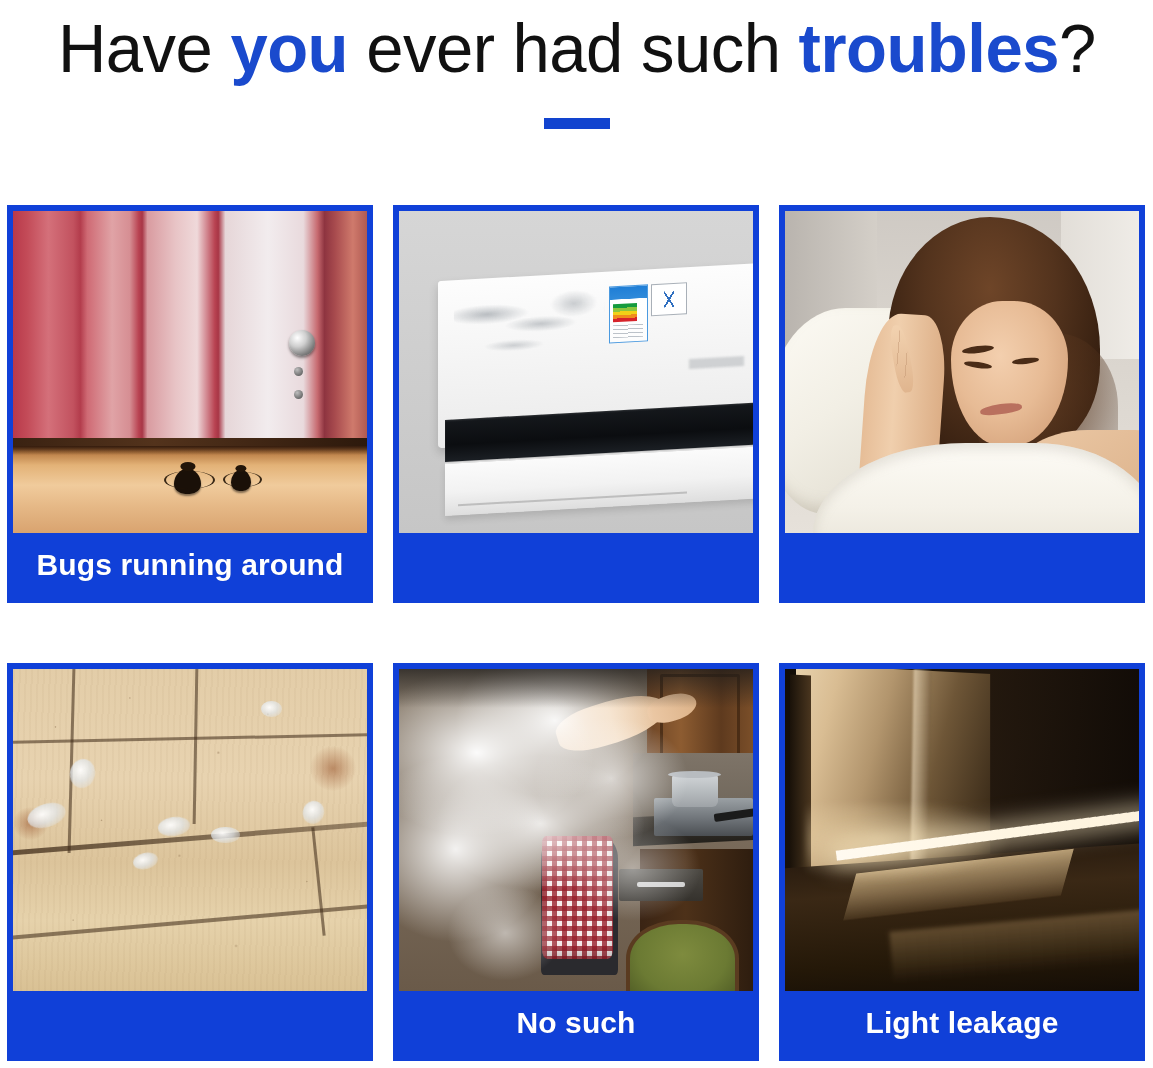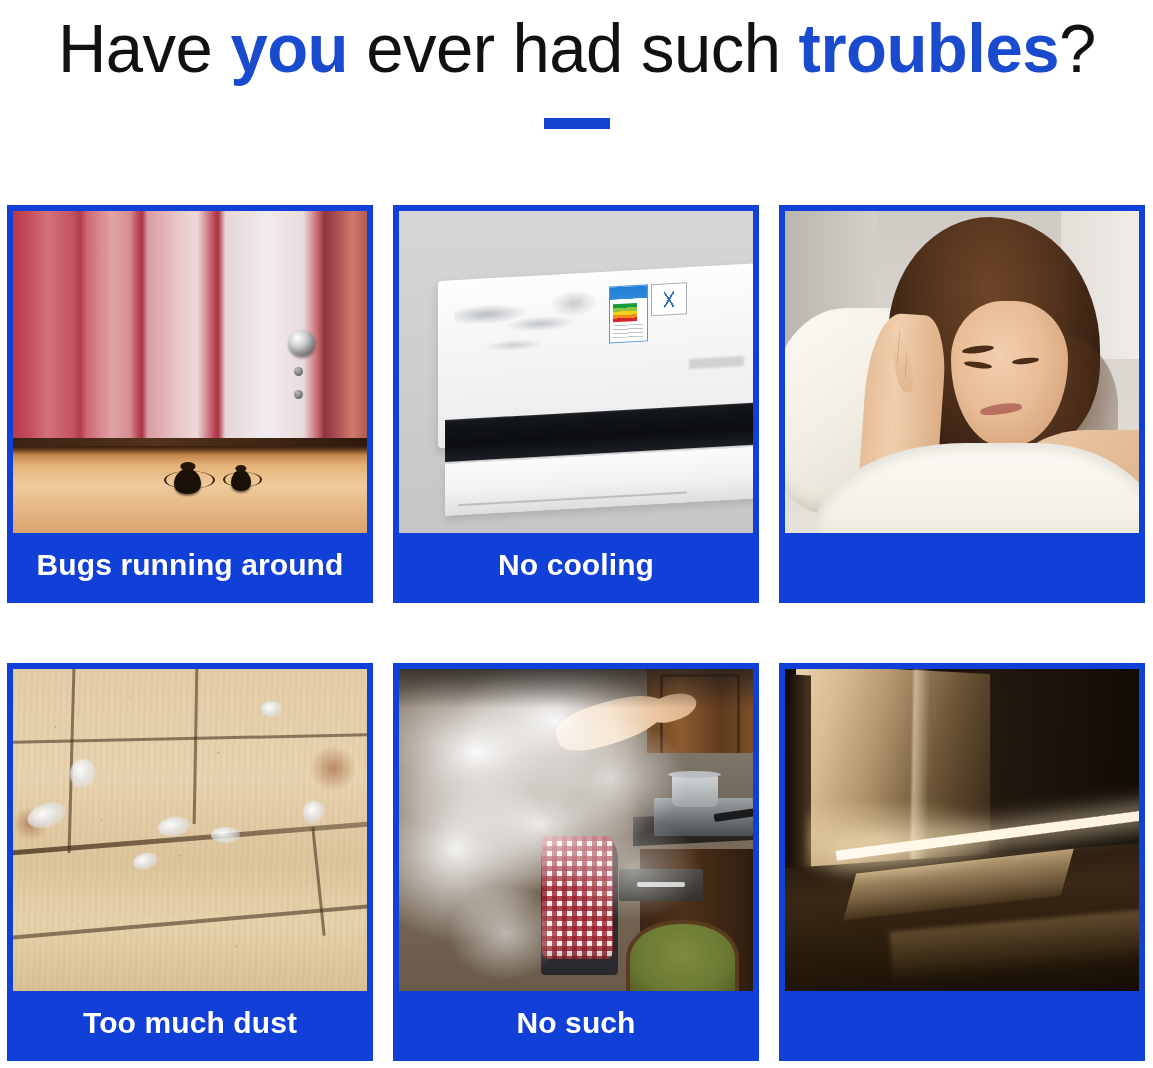--- a/index.html
+++ b/index.html
@@ -704,21 +704,20 @@
             <div class="bars"></div>
             <div class="lines"></div>
           </div>
           <div class="label-cert"></div>
           <div class="brand"></div>
         </div>
         <div class="vent-dark"></div>
         <div class="louvre"></div>
       </div>
     </div>
-    <div class="card-caption">No cooling</div>
   </div>
 
   <div class="card">
     <div class="card-photo">
       <div class="scene s3">
         <div class="wallL"></div>
         <div class="wallR"></div>
         <div class="pillow-left"></div>
         <div class="hair"></div>
         <div class="hair2"></div>
@@ -750,21 +749,20 @@
         <div class="seam seam-h3"></div>
         <div class="dust d1"></div>
         <div class="dust d2"></div>
         <div class="dust d3"></div>
         <div class="dust d4"></div>
         <div class="dust d5"></div>
         <div class="dust d6"></div>
         <div class="dust d7"></div>
       </div>
     </div>
-    <div class="card-caption">Too much dust</div>
   </div>
 
   <div class="card">
     <div class="card-photo">
       <div class="scene s5">
         <div class="cabinet-top"></div>
         <div class="backsplash"></div>
         <div class="cab-lower"></div>
         <div class="counter"></div>
         <div class="stove"></div>
@@ -791,15 +789,16 @@
         <div class="door-side"></div>
         <div class="door-edge"></div>
         <div class="wall-right"></div>
         <div class="floor6"></div>
         <div class="carpet"></div>
         <div class="glow"></div>
         <div class="beam"></div>
         <div class="floor-sheen"></div>
       </div>
     </div>
+    <div class="card-caption">Light leakage</div>
   </div>
 
 </div>
 
 </body></html>

